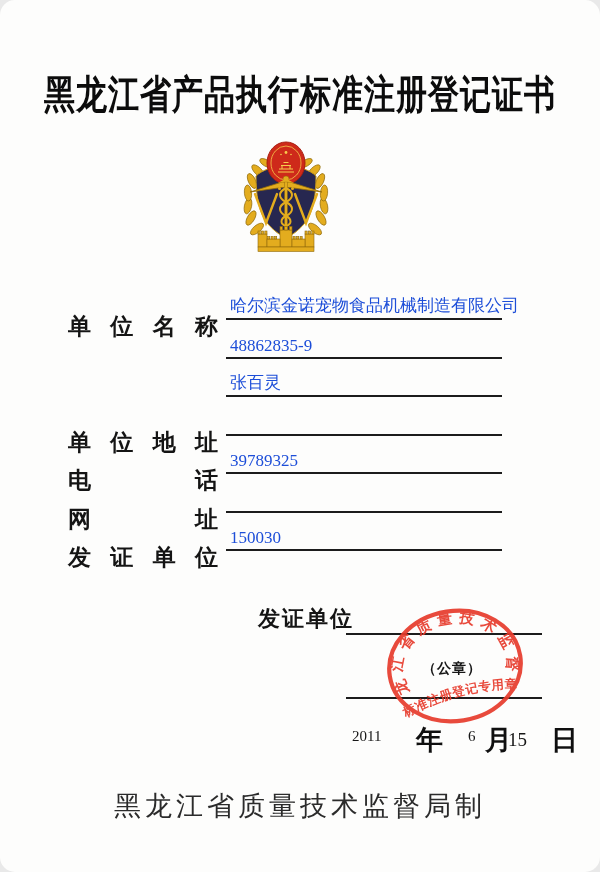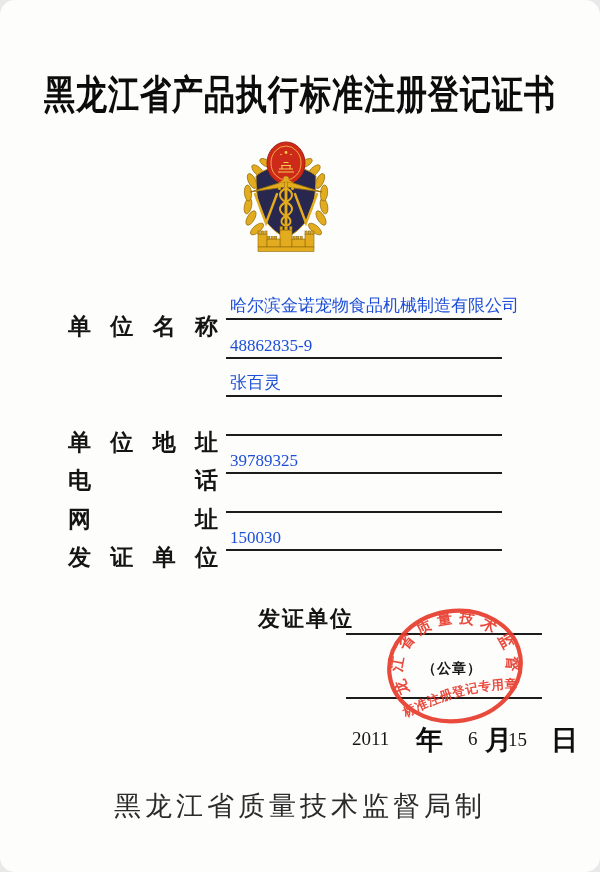--- a/index.html
+++ b/index.html
@@ -20,21 +20,21 @@
     font-size:23px;font-weight:bold;line-height:30px;color:#141414;
     text-align:justify;text-align-last:justify;text-justify:inter-character;margin-top:13px;
   }
   .field-line{position:absolute;left:158px;bottom:0;width:276px;height:0;border-bottom:2px solid #1c1c1c;}
   .field-value{position:absolute;left:162px;bottom:3px;font-size:17px;white-space:nowrap;color:#1d4ed8;}
   .certno-label,.issuer-label{
     position:absolute;left:258px;font-size:22px;font-weight:bold;letter-spacing:2px;color:#141414;white-space:nowrap;
   }
   .blank-line{position:absolute;left:346px;width:196px;height:0;border-bottom:2px solid #1c1c1c;}
   .stamp-note{position:absolute;left:386px;top:660px;font-size:14px;font-weight:bold;letter-spacing:1px;color:#161616;margin-left:36px;}
-  .d-num{position:absolute;font-size:19px;color:#161616;}
+  .d-num{position:absolute;font-size:15px;color:#161616;}
   .d-unit{position:absolute;font-size:27px;font-weight:bold;color:#0f0f0f;}
   .footer{
     position:absolute;top:788px;left:0;width:600px;text-align:center;
     font-size:27px;letter-spacing:4px;color:#2b2b2b;white-space:nowrap;
   }
   .seal{position:absolute;left:380px;top:602px;width:150px;height:130px;opacity:0.92;z-index:5;}
   .seal text{font-family:"Liberation Serif","DejaVu Serif",serif;}
 </style>
 </head>
 <body>

